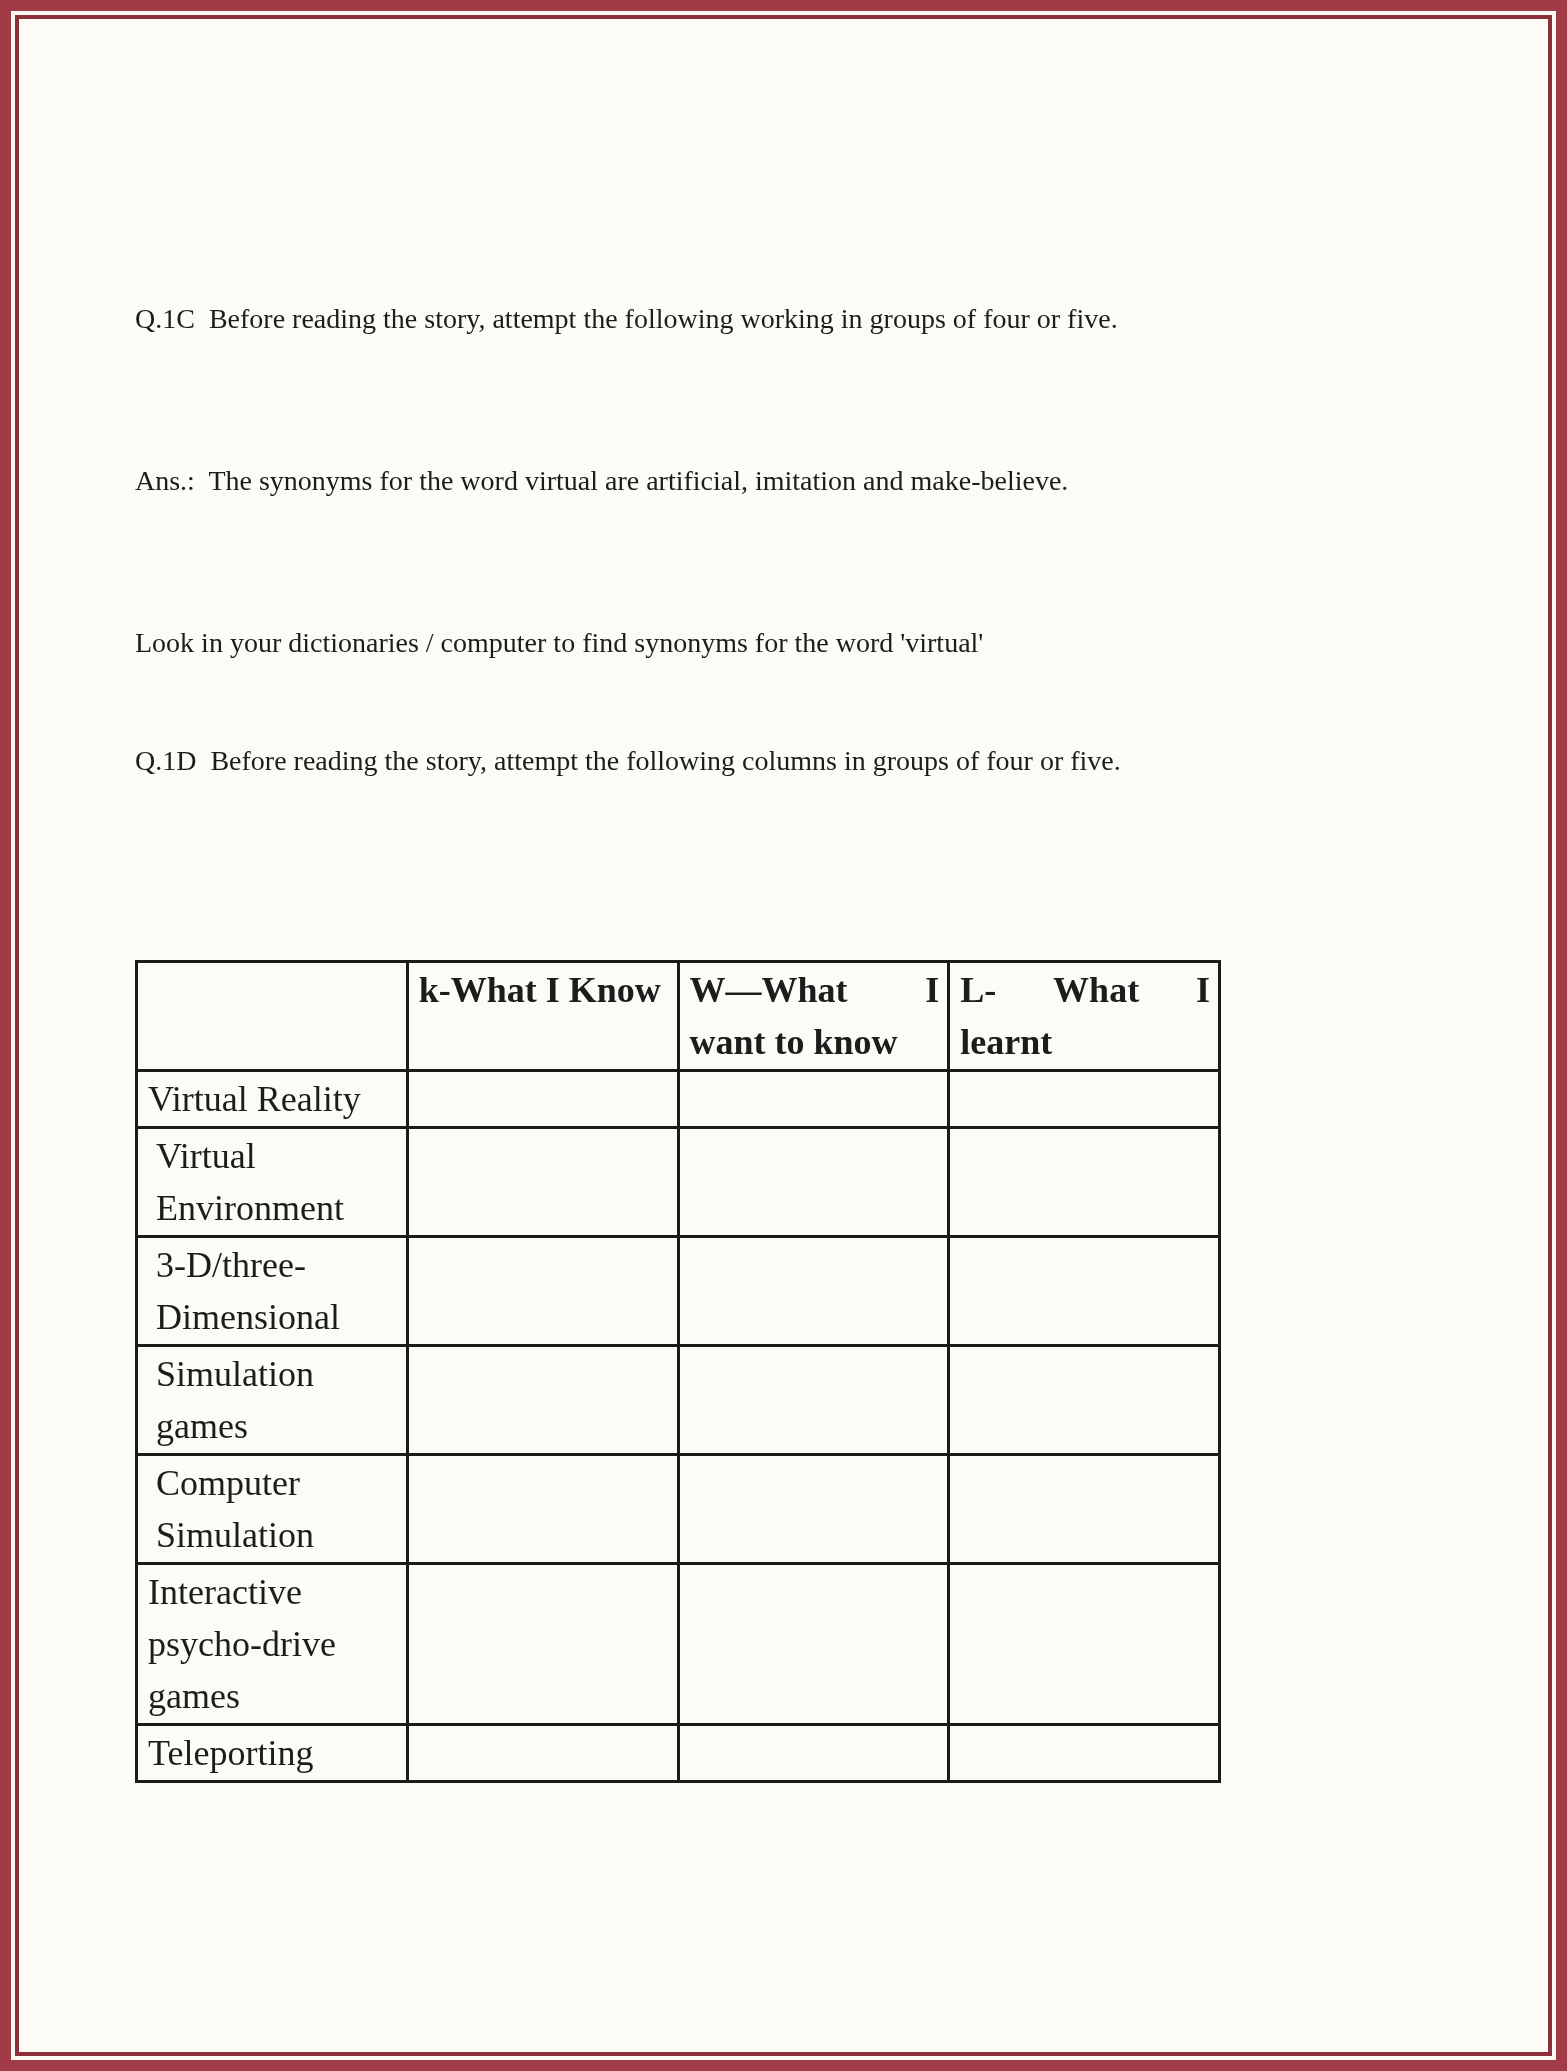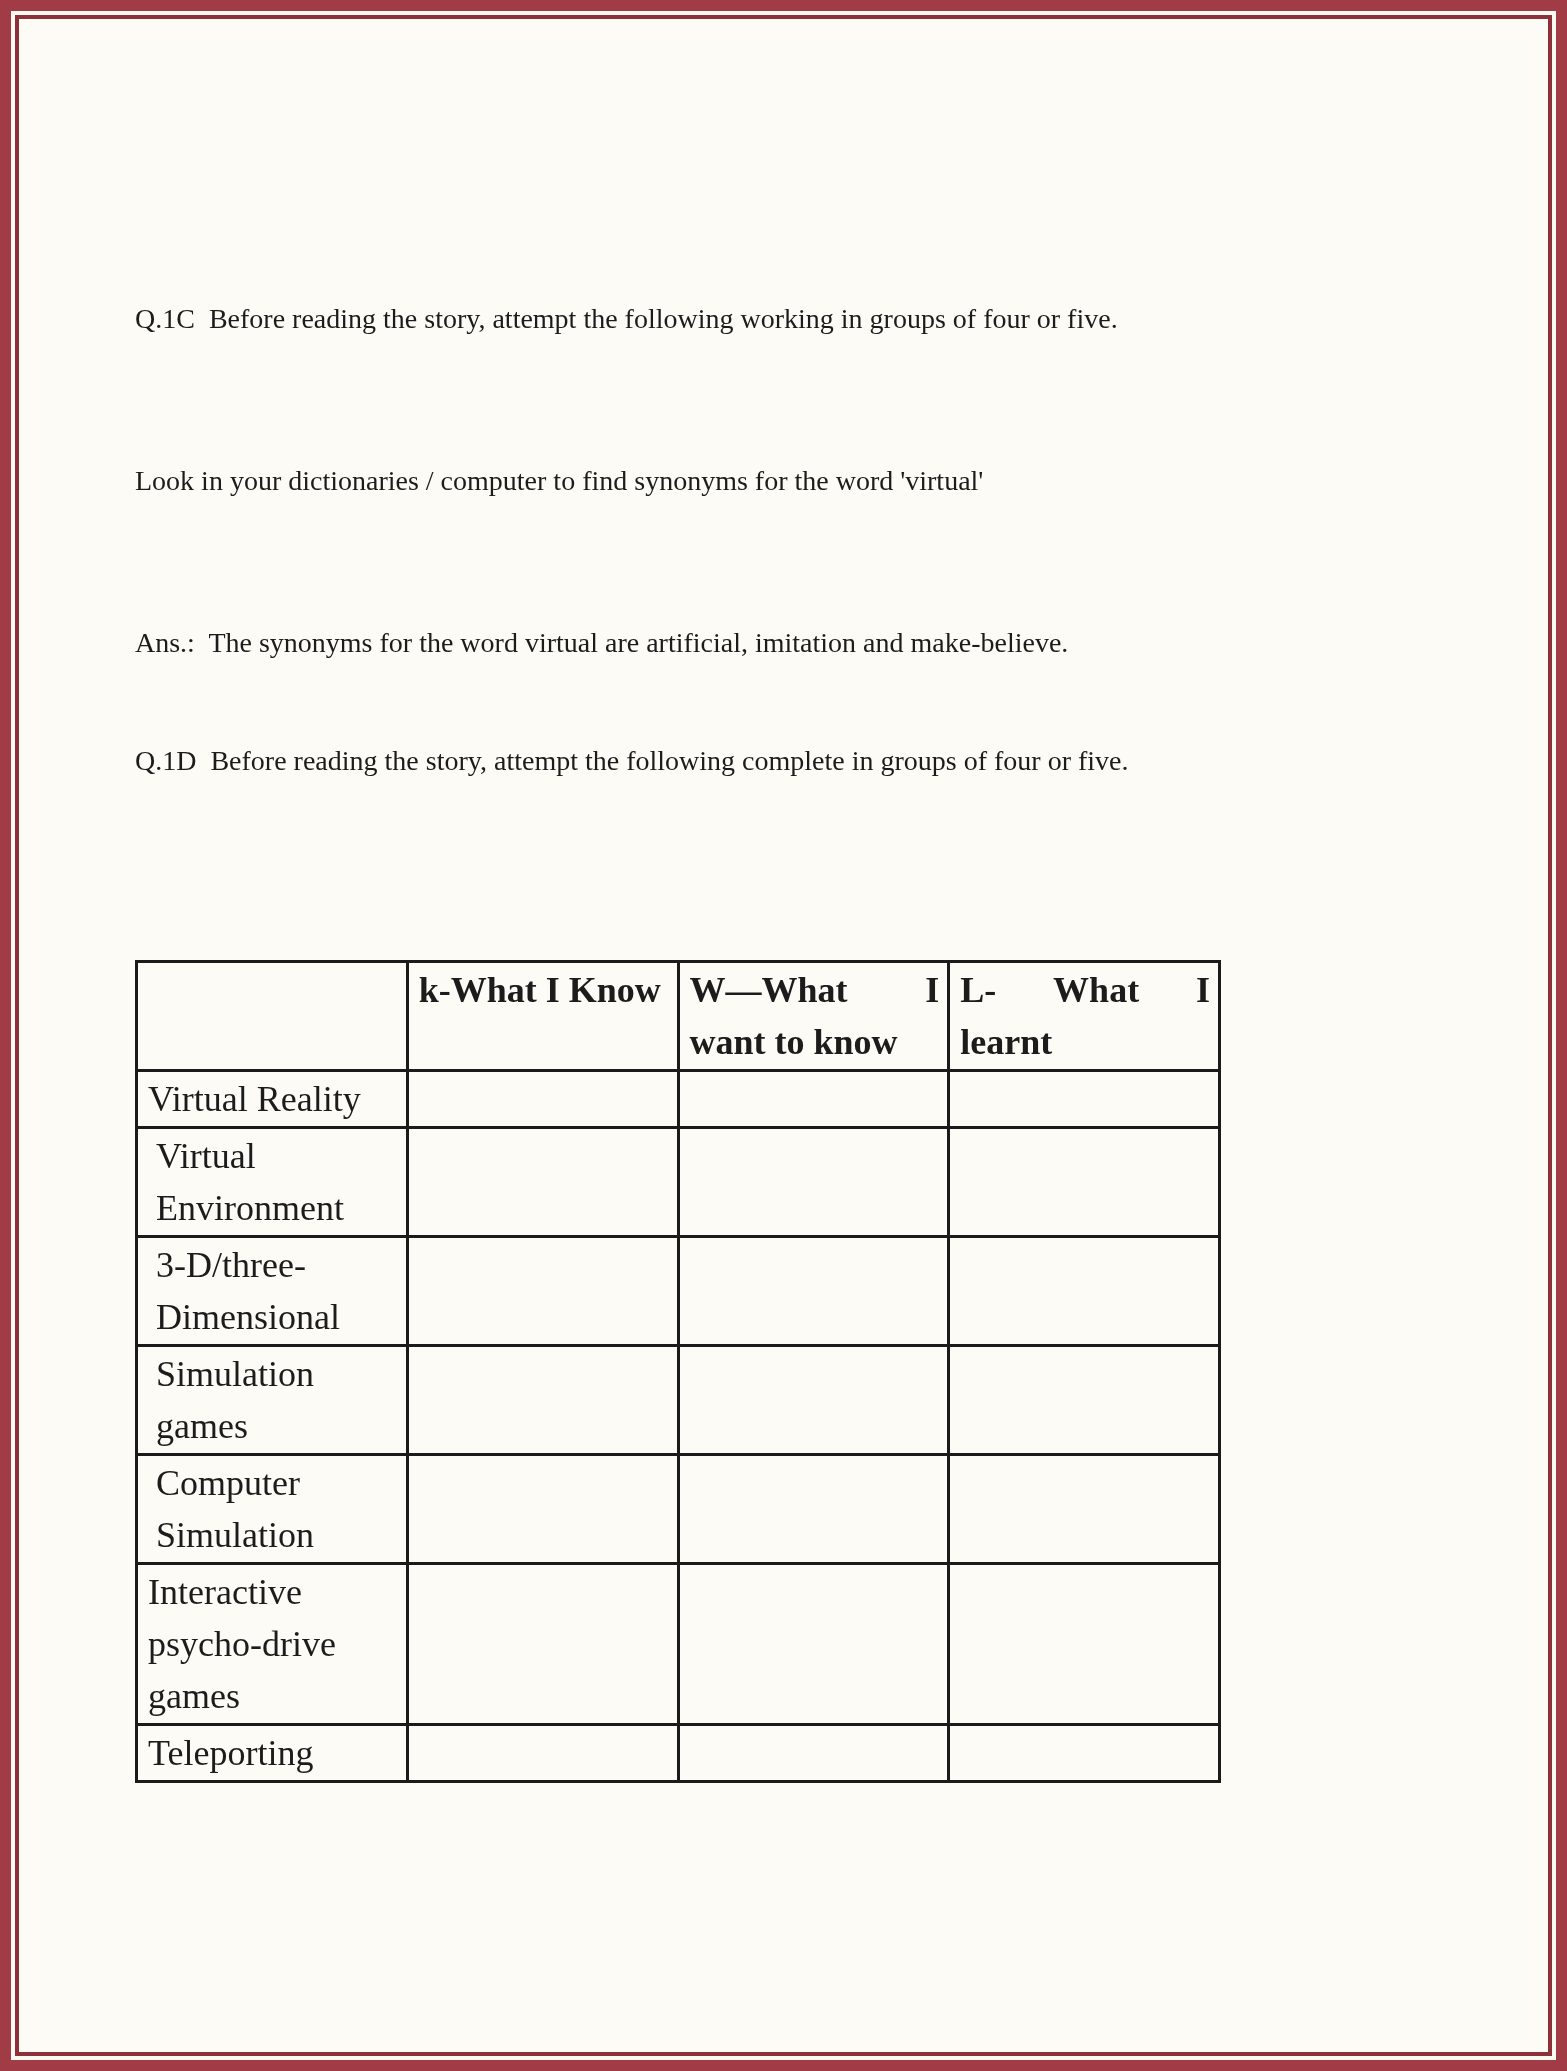--- a/index.html
+++ b/index.html
@@ -44,26 +44,26 @@
 </style>
 </head>
 <body>
 
 <div class="border-band"></div>
 <div class="border-gap"></div>
 <div class="sheet"></div>
 
 <div class="textblock" id="q1c-block">
   <p>Q.1C  Before reading the story, attempt the following working in groups of four or five.</p>
+  <p>Ans.:  The synonyms for the word virtual are artificial, imitation and make-believe.</p>
   <p>Look in your dictionaries / computer to find synonyms for the word 'virtual'</p>
-  <p>Ans.:  The synonyms for the word virtual are artificial, imitation and make-believe.</p>
 </div>
 
 <div class="textblock" id="q1d-block">
-  <p>Q.1D  Before reading the story, attempt the following complete in groups of four or five.</p>
+  <p>Q.1D  Before reading the story, attempt the following columns in groups of four or five.</p>
 </div>
 
 <table class="kwl">
   <colgroup>
       <col>
       <col>
       <col>
       <col>
     </colgroup>
   <tbody>

